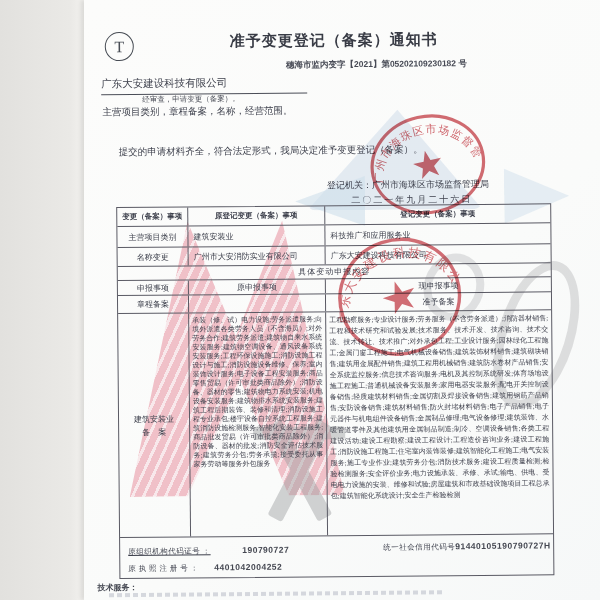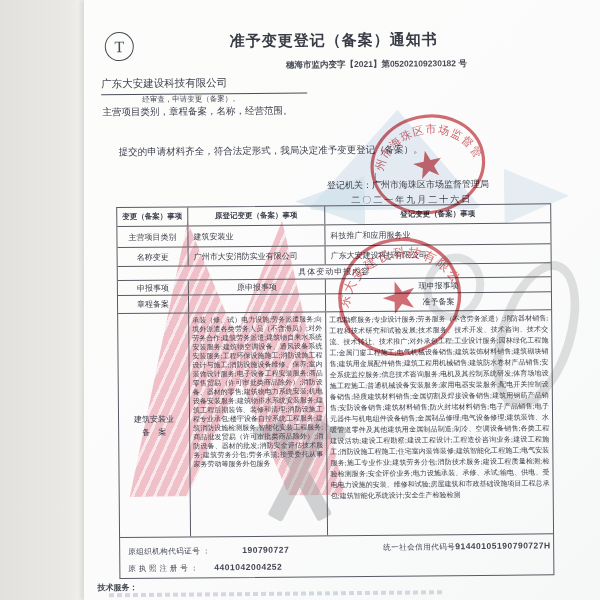--- a/index.html
+++ b/index.html
@@ -75,21 +75,21 @@
   .value-cell{font-size:8px;padding:0 5px;justify-content:flex-start;}
   .center-cell{justify-content:center;font-size:8px;}
   .span-cell{width:100%;justify-content:center;font-size:8px;letter-spacing:1px;}
   .big-label{flex-direction:column;font-size:8px;line-height:13px;justify-content:center;}
   .big-text{align-items:flex-start;padding:3px 3px;font-size:7px;line-height:9px;
     text-align:justify;color:#41434f;}
   .big-text.new{line-height:11px;}
   .codes-row span{position:absolute;font-size:7.5px;letter-spacing:.5px;}
   .codes-row .num{font-family:"Liberation Sans","DejaVu Sans",sans-serif;font-weight:600;
     font-size:8.5px;letter-spacing:.5px;color:#444751;}
-  .lbl-org{left:8px;top:9px;}
+  .lbl-org{left:8px;top:9px;text-decoration:underline;}
   .val-org{left:122px;top:8px;text-align:right;}
   .lbl-credit{left:263px;top:7px;}
   .val-credit{left:335px;top:6px;}
   .lbl-license{left:8px;top:26px;}
   .val-license{left:94px;top:25px;}
 
   .notice-label{position:absolute;left:95px;top:582px;font-size:8px;font-weight:700;color:#454852;}
   .fine-print{position:absolute;left:106px;top:593px;width:335px;height:4px;opacity:.45;
     background:repeating-linear-gradient(90deg,#a9adbb 0 5px,transparent 5px 8px);}
 

